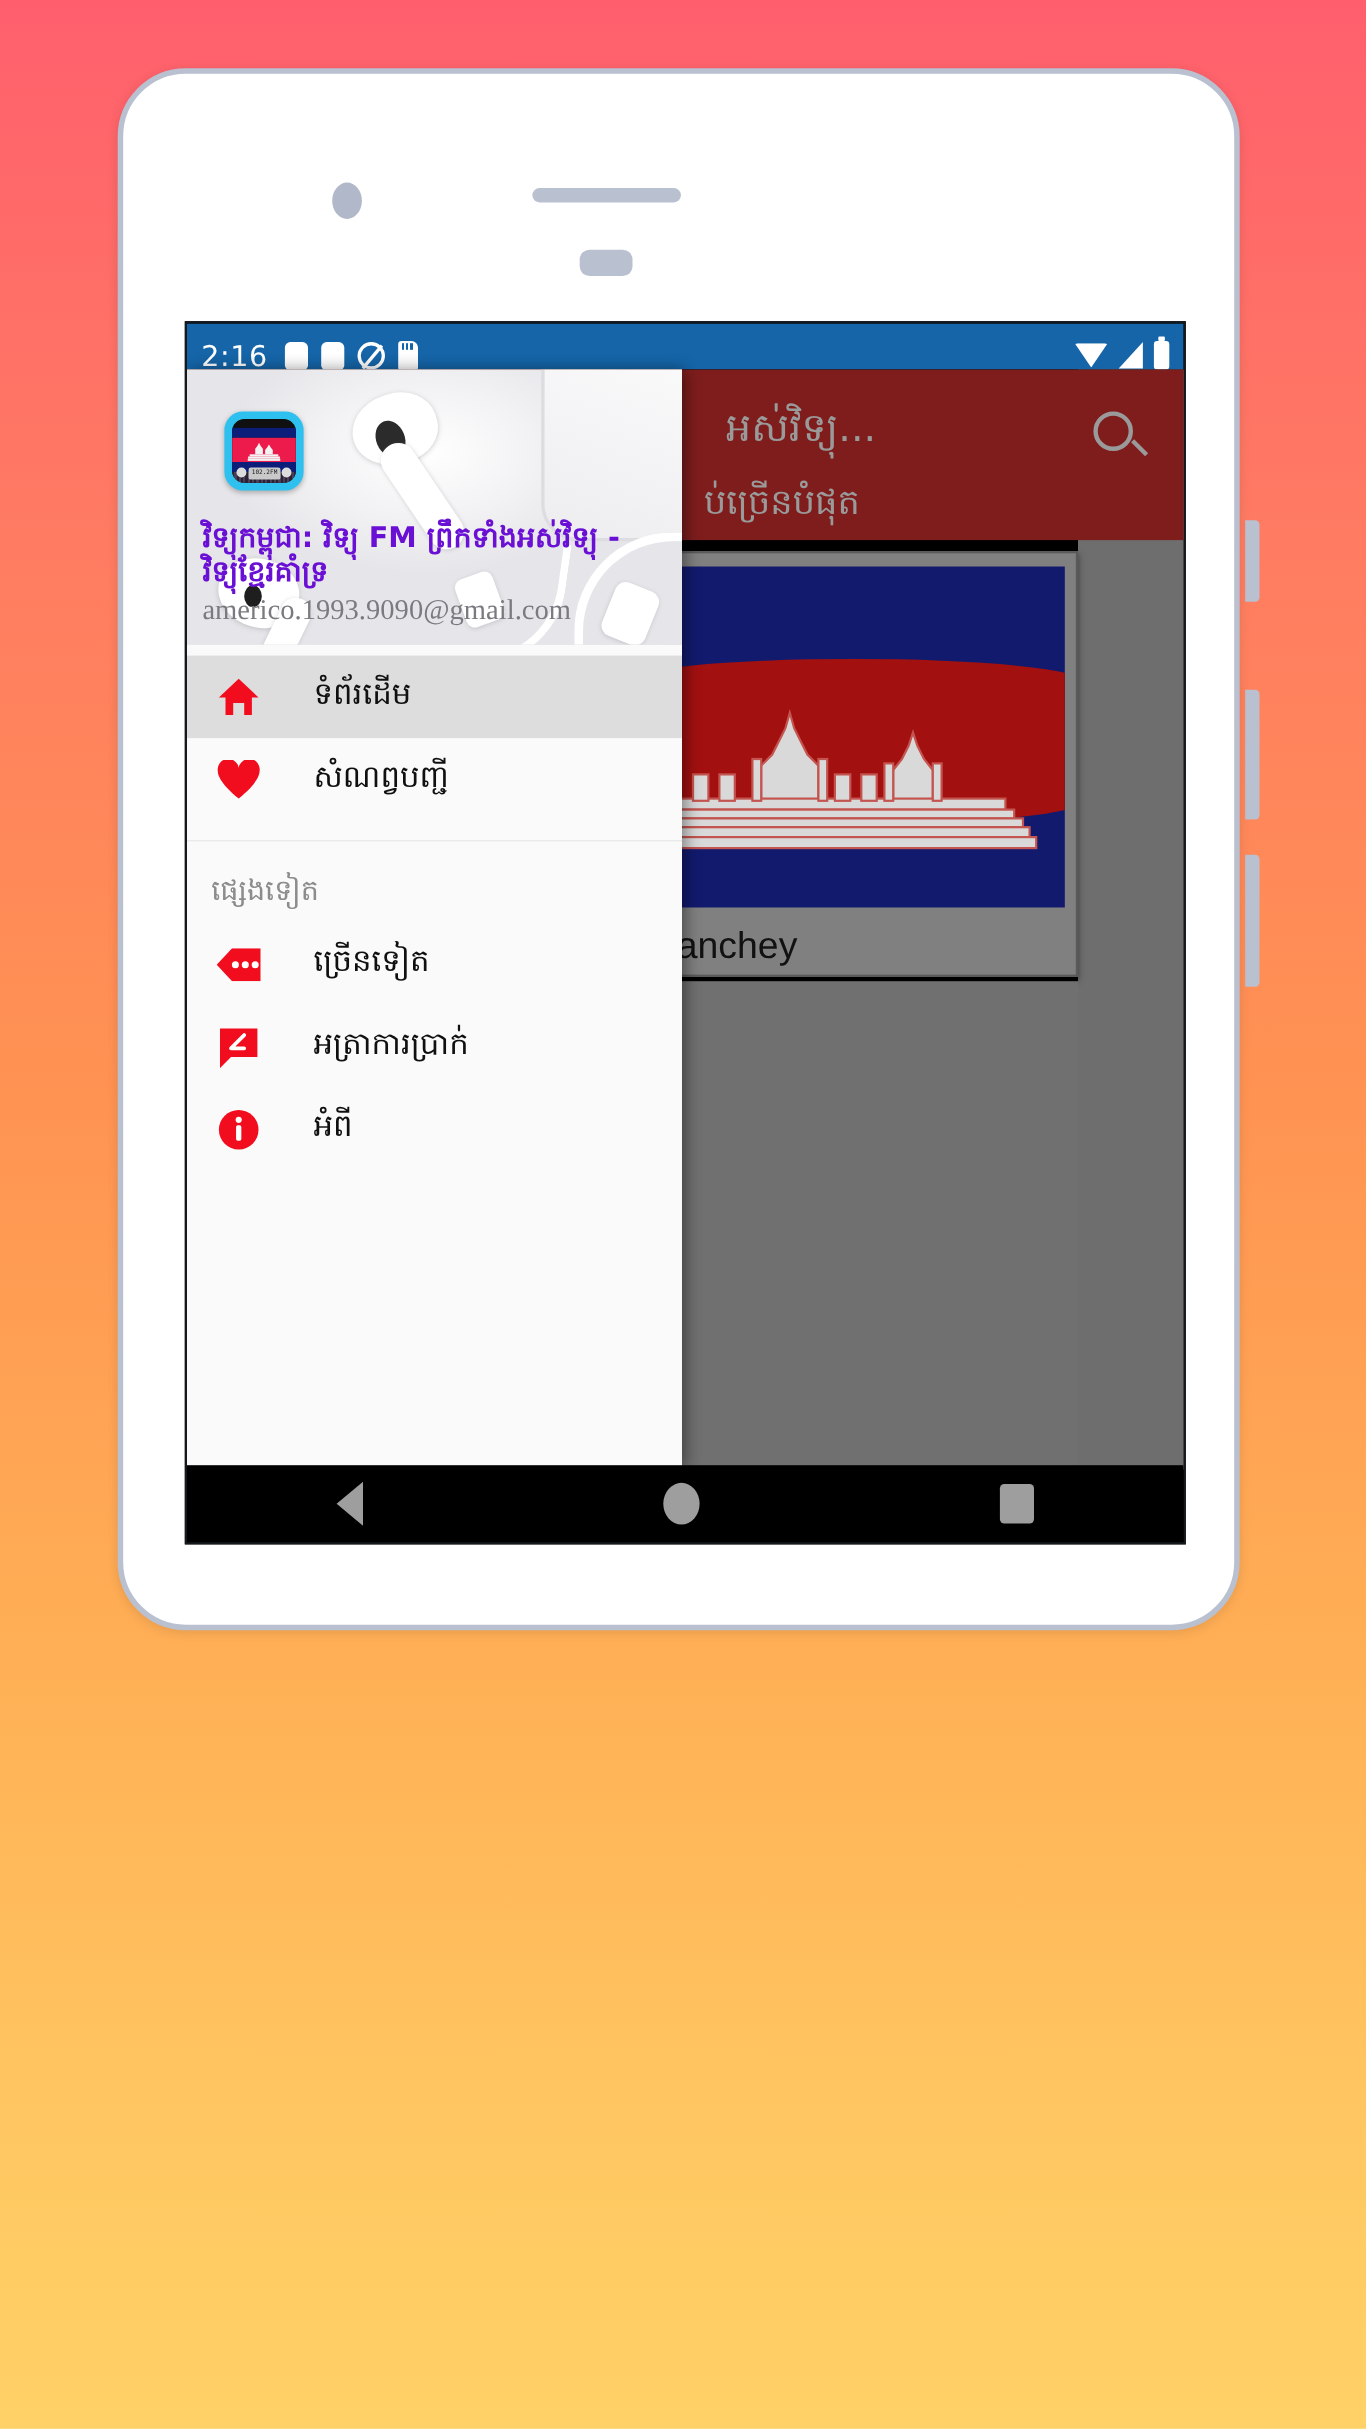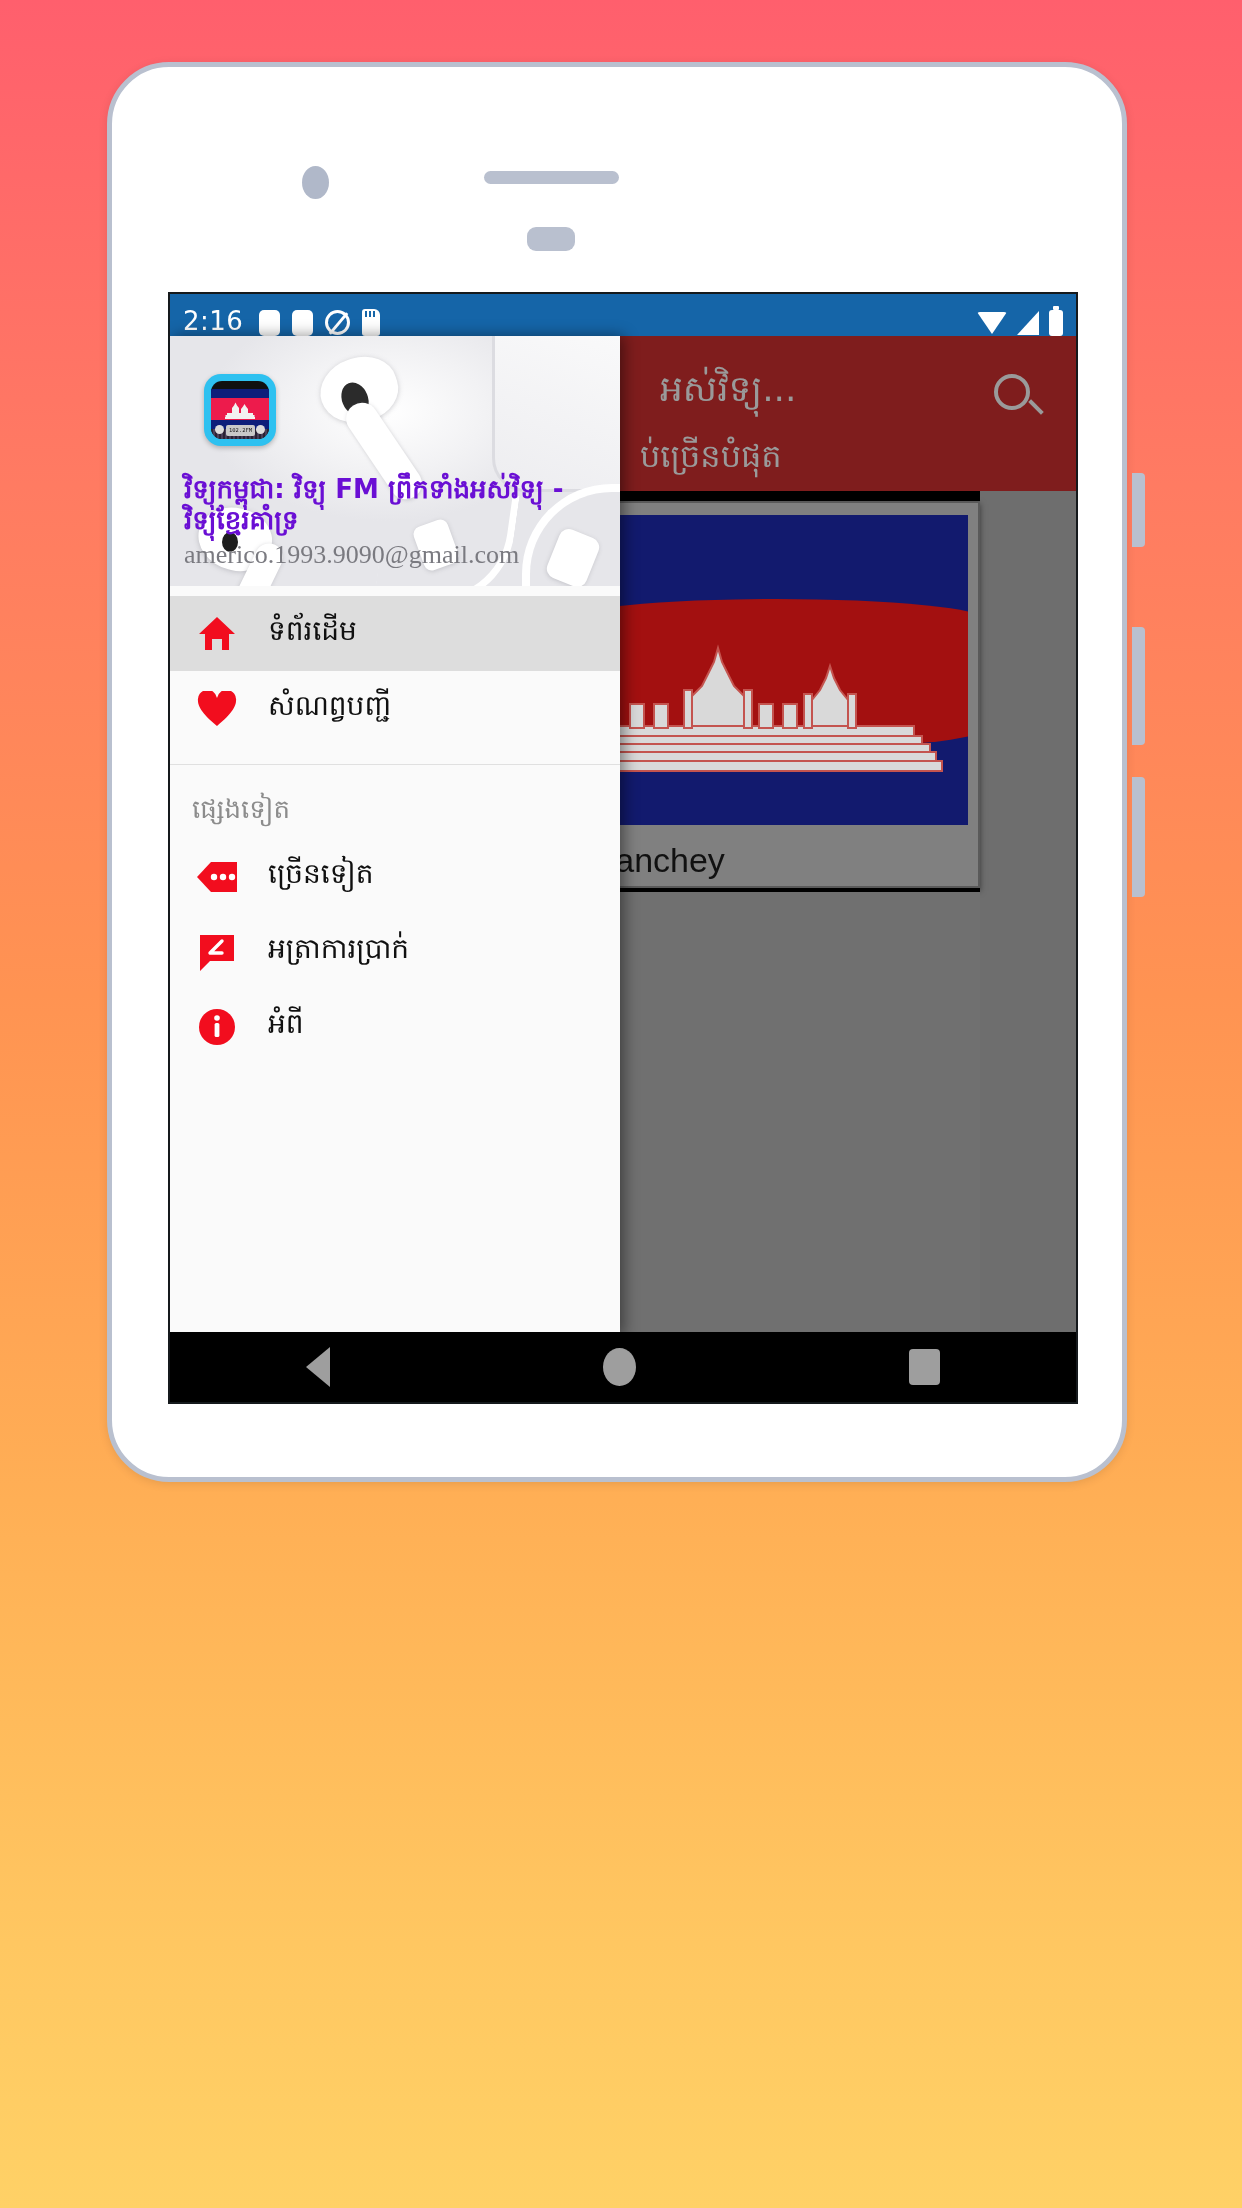--- a/index.html
+++ b/index.html
@@ -61,22 +61,22 @@
     background: #000;
     overflow: hidden;
     border: 2px solid #15191c;
   }
 
   
   #status-bar {
     position: absolute; left: 0; top: 0;
     width: 100%; height: 42px;
     background: #1565a8;
-    display: flex; align-items: flex-end;
-    padding: 0 13px;
+    display: flex; align-items: flex-start;
+    padding: 16px 13px;
     color: #fff;
   }
   #status-time {
     font-size: 26px; letter-spacing: 0.5px;
     font-family: "DejaVu Sans", sans-serif;
     margin-right: 16px;
   }
   .sb-left-icons { display: flex; align-items: center; gap: 12px; }
   .sb-square { width: 21px; height: 26px; background: #fff; border-radius: 5px; }
   .sb-circle-slash {
@@ -288,21 +288,21 @@
     height: 75px;
     padding-left: 22px;
     cursor: pointer;
   }
   .nav-item.selected { background: #dddddd; }
   .nav-icon {
     width: 50px; min-width: 50px;
     display: flex; align-items: center; justify-content: center;
   }
   .nav-label {
-    margin-left: 26px;
+    margin-left: 43px;
     font-size: 28px;
     color: #101010;
     white-space: nowrap;
   }
   .nav-divider {
     height: 1px; background: #e0e0e0; margin: 0;
   }
   .nav-subheader {
     padding: 28px 0 8px 22px;
     font-size: 26px;

